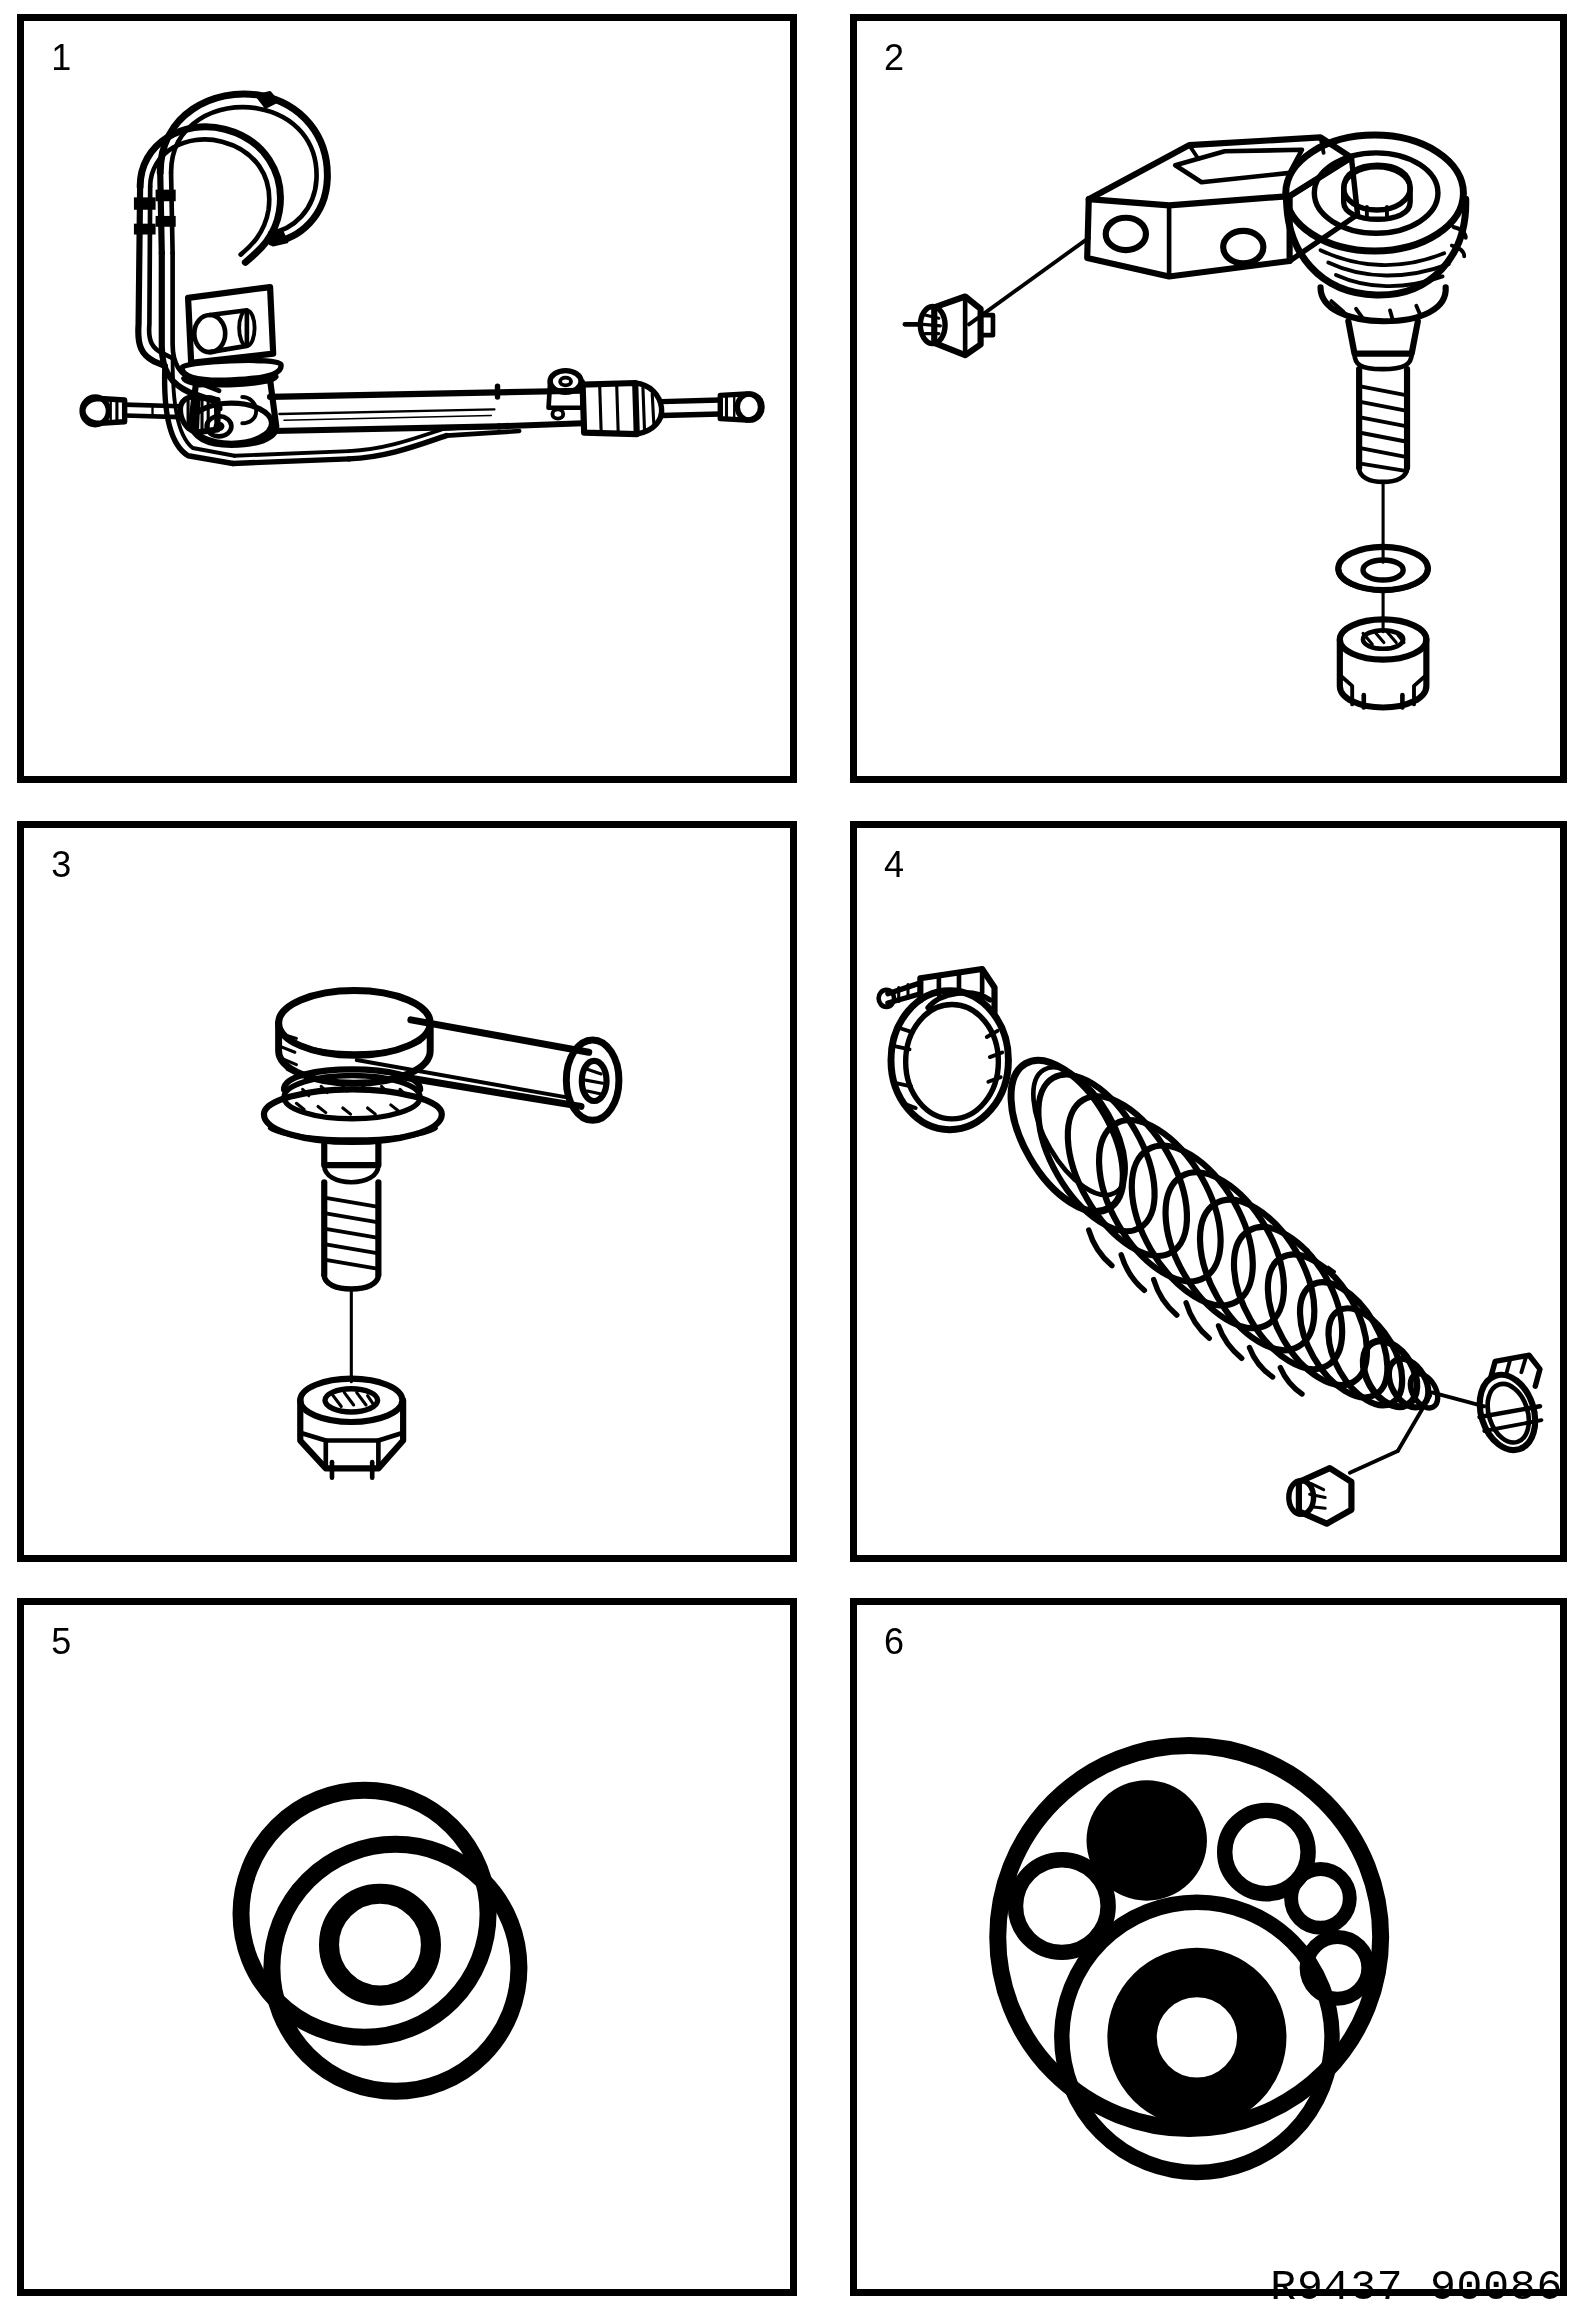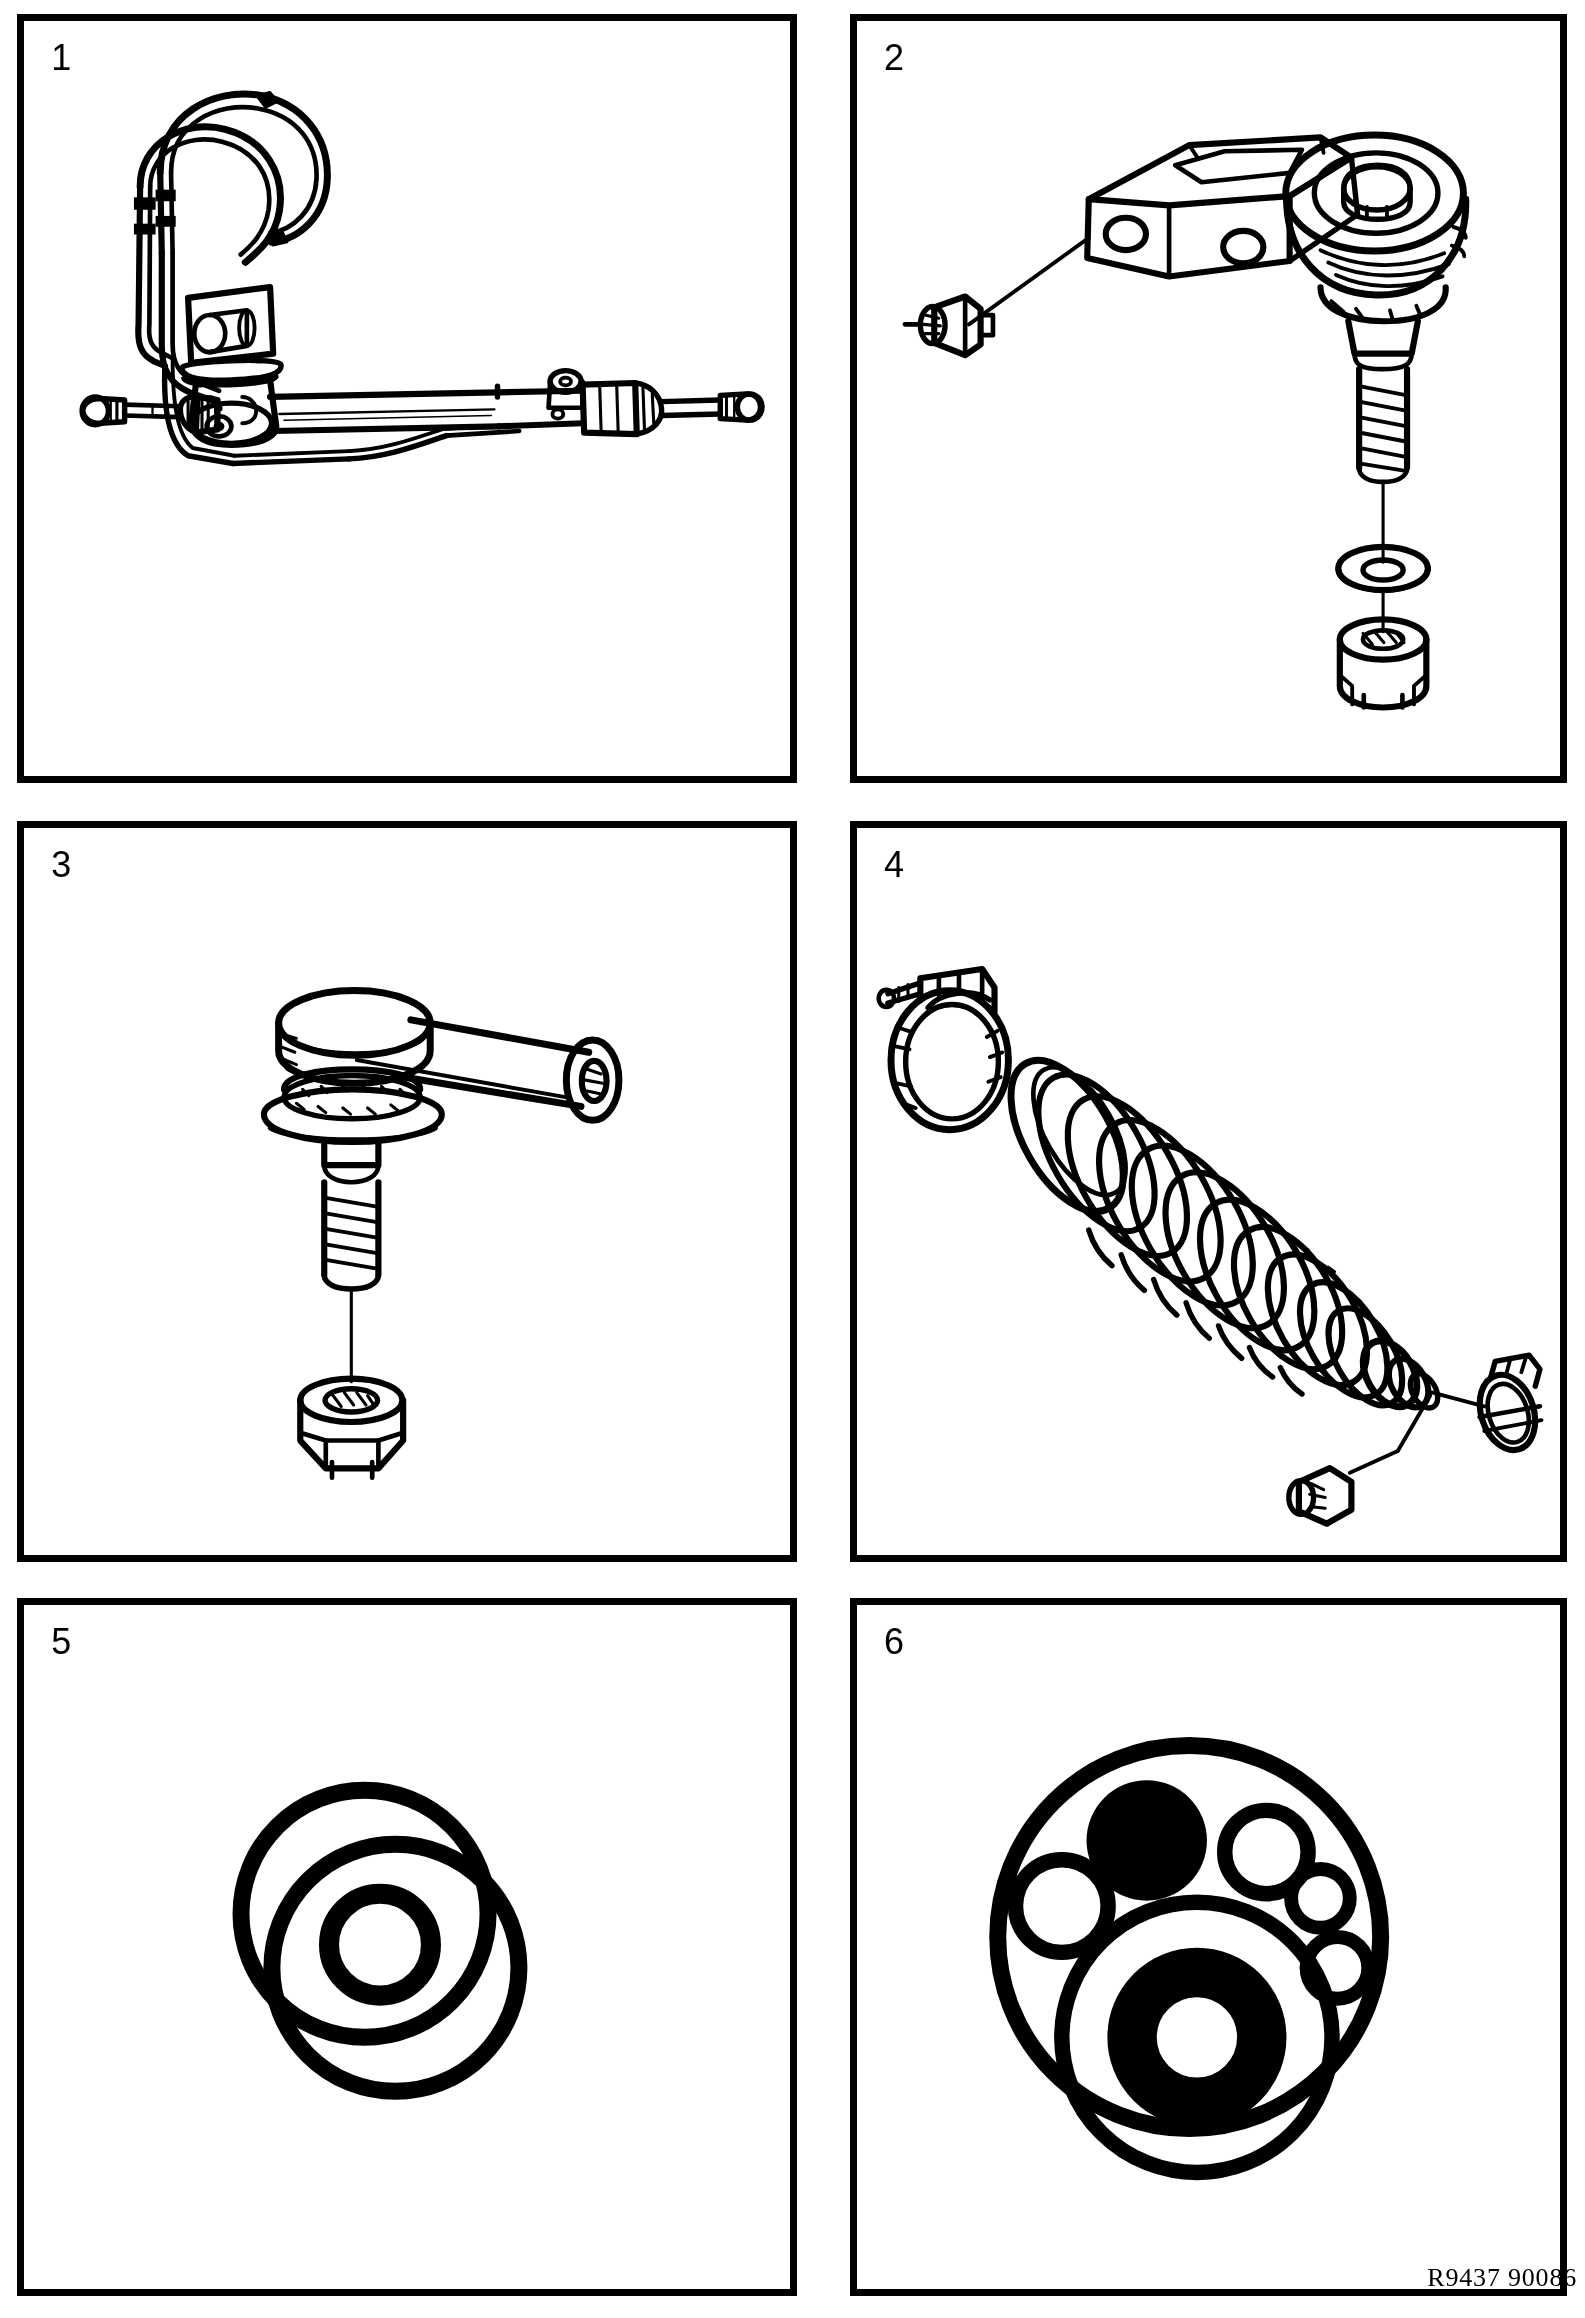--- a/index.html
+++ b/index.html
@@ -48,24 +48,24 @@
   
   #panel-1 { left: 17.3px;   top: 14px;   width: 780px;  height: 769px; }
   #panel-2 { left: 850px; top: 14px;   width: 717px;  height: 769px; }
   #panel-3 { left: 17.3px;   top: 821px; width: 780px;  height: 741px; }
   #panel-4 { left: 850px; top: 821px; width: 717px;  height: 741px; }
   #panel-5 { left: 17.3px;   top: 1598px; width: 780px;  height: 698px; }
   #panel-6 { left: 850px; top: 1598px; width: 717px;  height: 698px; }
 
   #ref-code {
     position: absolute;
-    right: 9px;
+    right: 23px;
     top: 2263px;
-    font-family: Liberation Serif, serif;
-    font-size: 26px;
+    font-family: Liberation Mono, monospace;
+    font-size: 43px;
     letter-spacing: 0.8px;
     color: #000000;
     white-space: pre;
     user-select: none;
   }
 </style>
 </head>
 <body>
 
 <div id="sheet">

